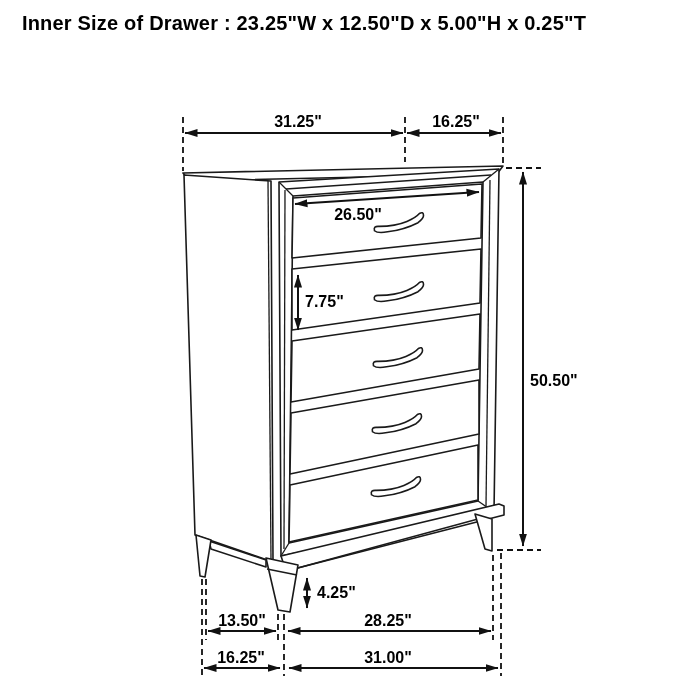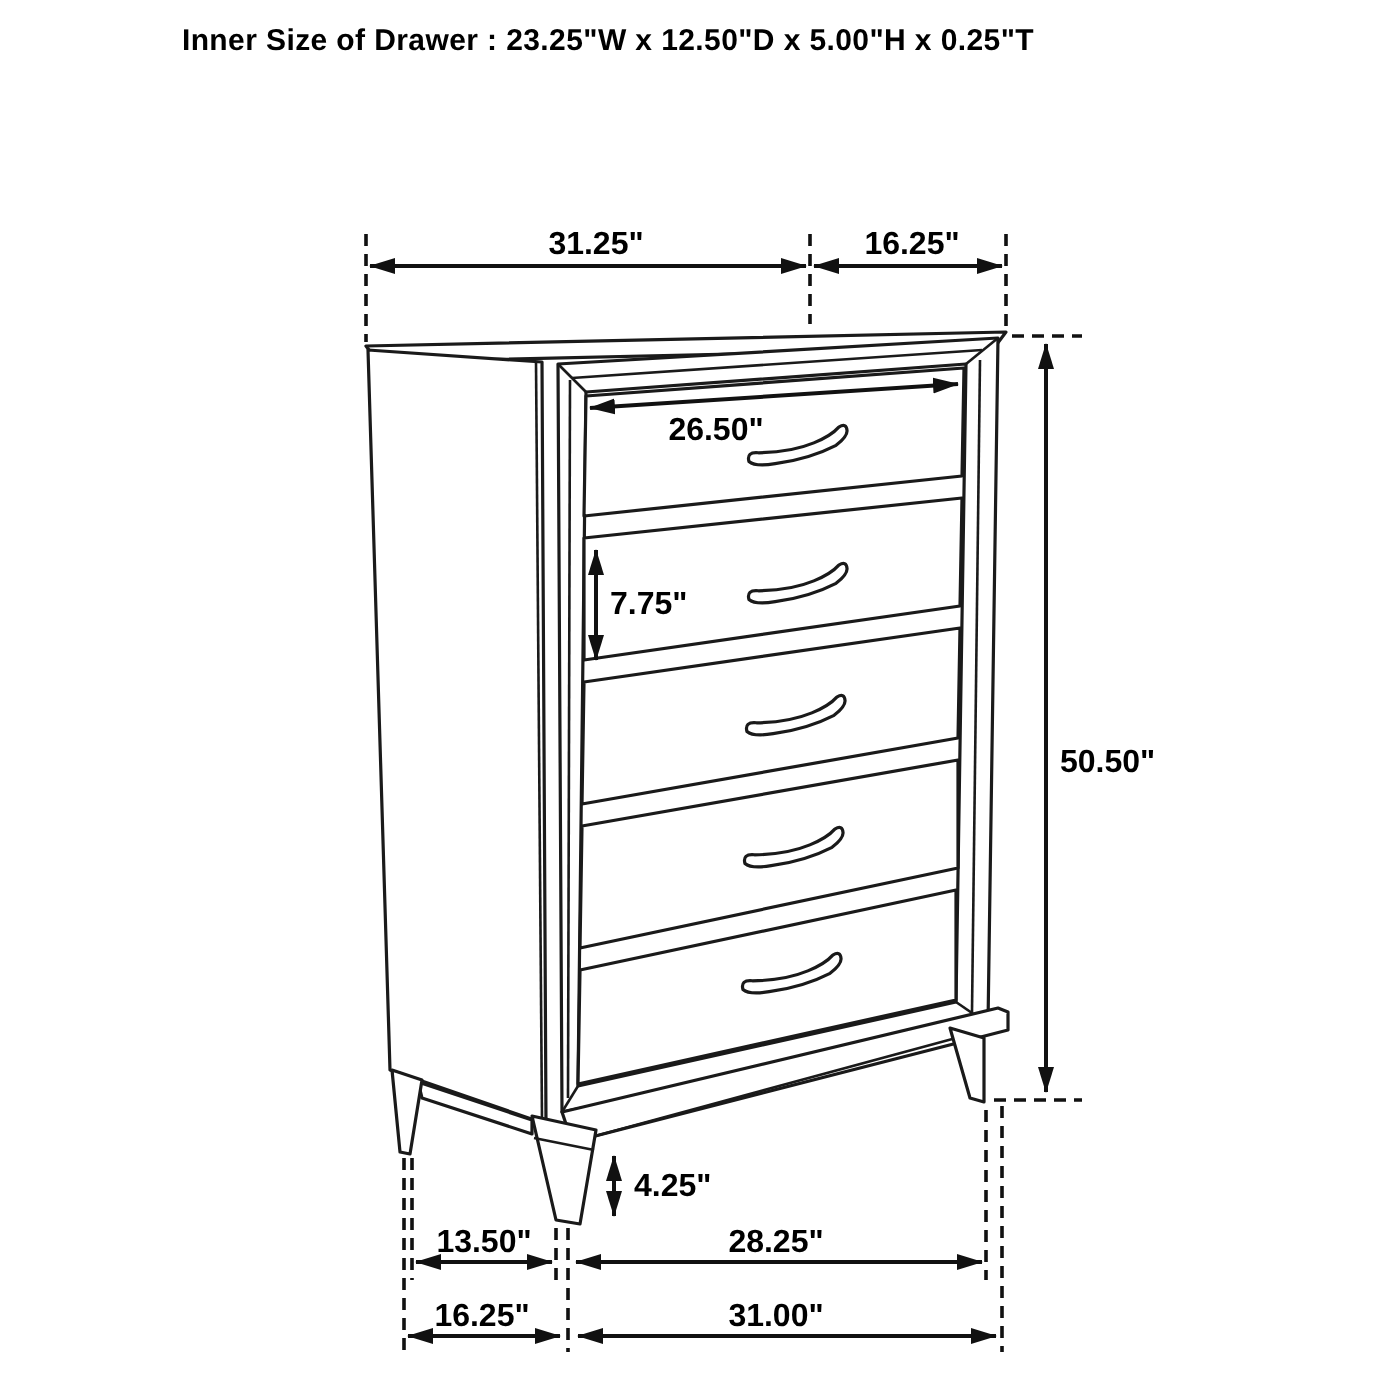--- a/index.html
+++ b/index.html
@@ -2,21 +2,21 @@
 <html><head>
 <meta charset="utf-8">
 <style>
   html,body{margin:0;padding:0;}
   body{
     width:700px;height:700px;background:#ffffff;position:relative;overflow:hidden;
     font-family:"Liberation Sans", sans-serif;
   }
   .title{
     position:absolute;top:12px;left:0;width:608px;text-align:center;
-    font-size:15px;font-weight:bold;color:#000;letter-spacing:.2px;
+    font-size:20px;font-weight:bold;color:#000;letter-spacing:.2px;
   }
   svg{position:absolute;top:0;left:0;}
   .outline{fill:#ffffff;stroke:#1a1a1a;stroke-width:1.6;stroke-linejoin:round;}
   .thin{fill:none;stroke:#1a1a1a;stroke-width:1.3;}
   .dim{stroke:#111111;stroke-width:2;fill:none;}
   .ext{stroke:#111111;stroke-width:1.8;fill:none;stroke-dasharray:6 4;}
   .dimlabel{font-family:"Liberation Sans", sans-serif;font-size:16px;font-weight:bold;fill:#000;}
   .mid{text-anchor:middle;}
 </style>
 </head>

